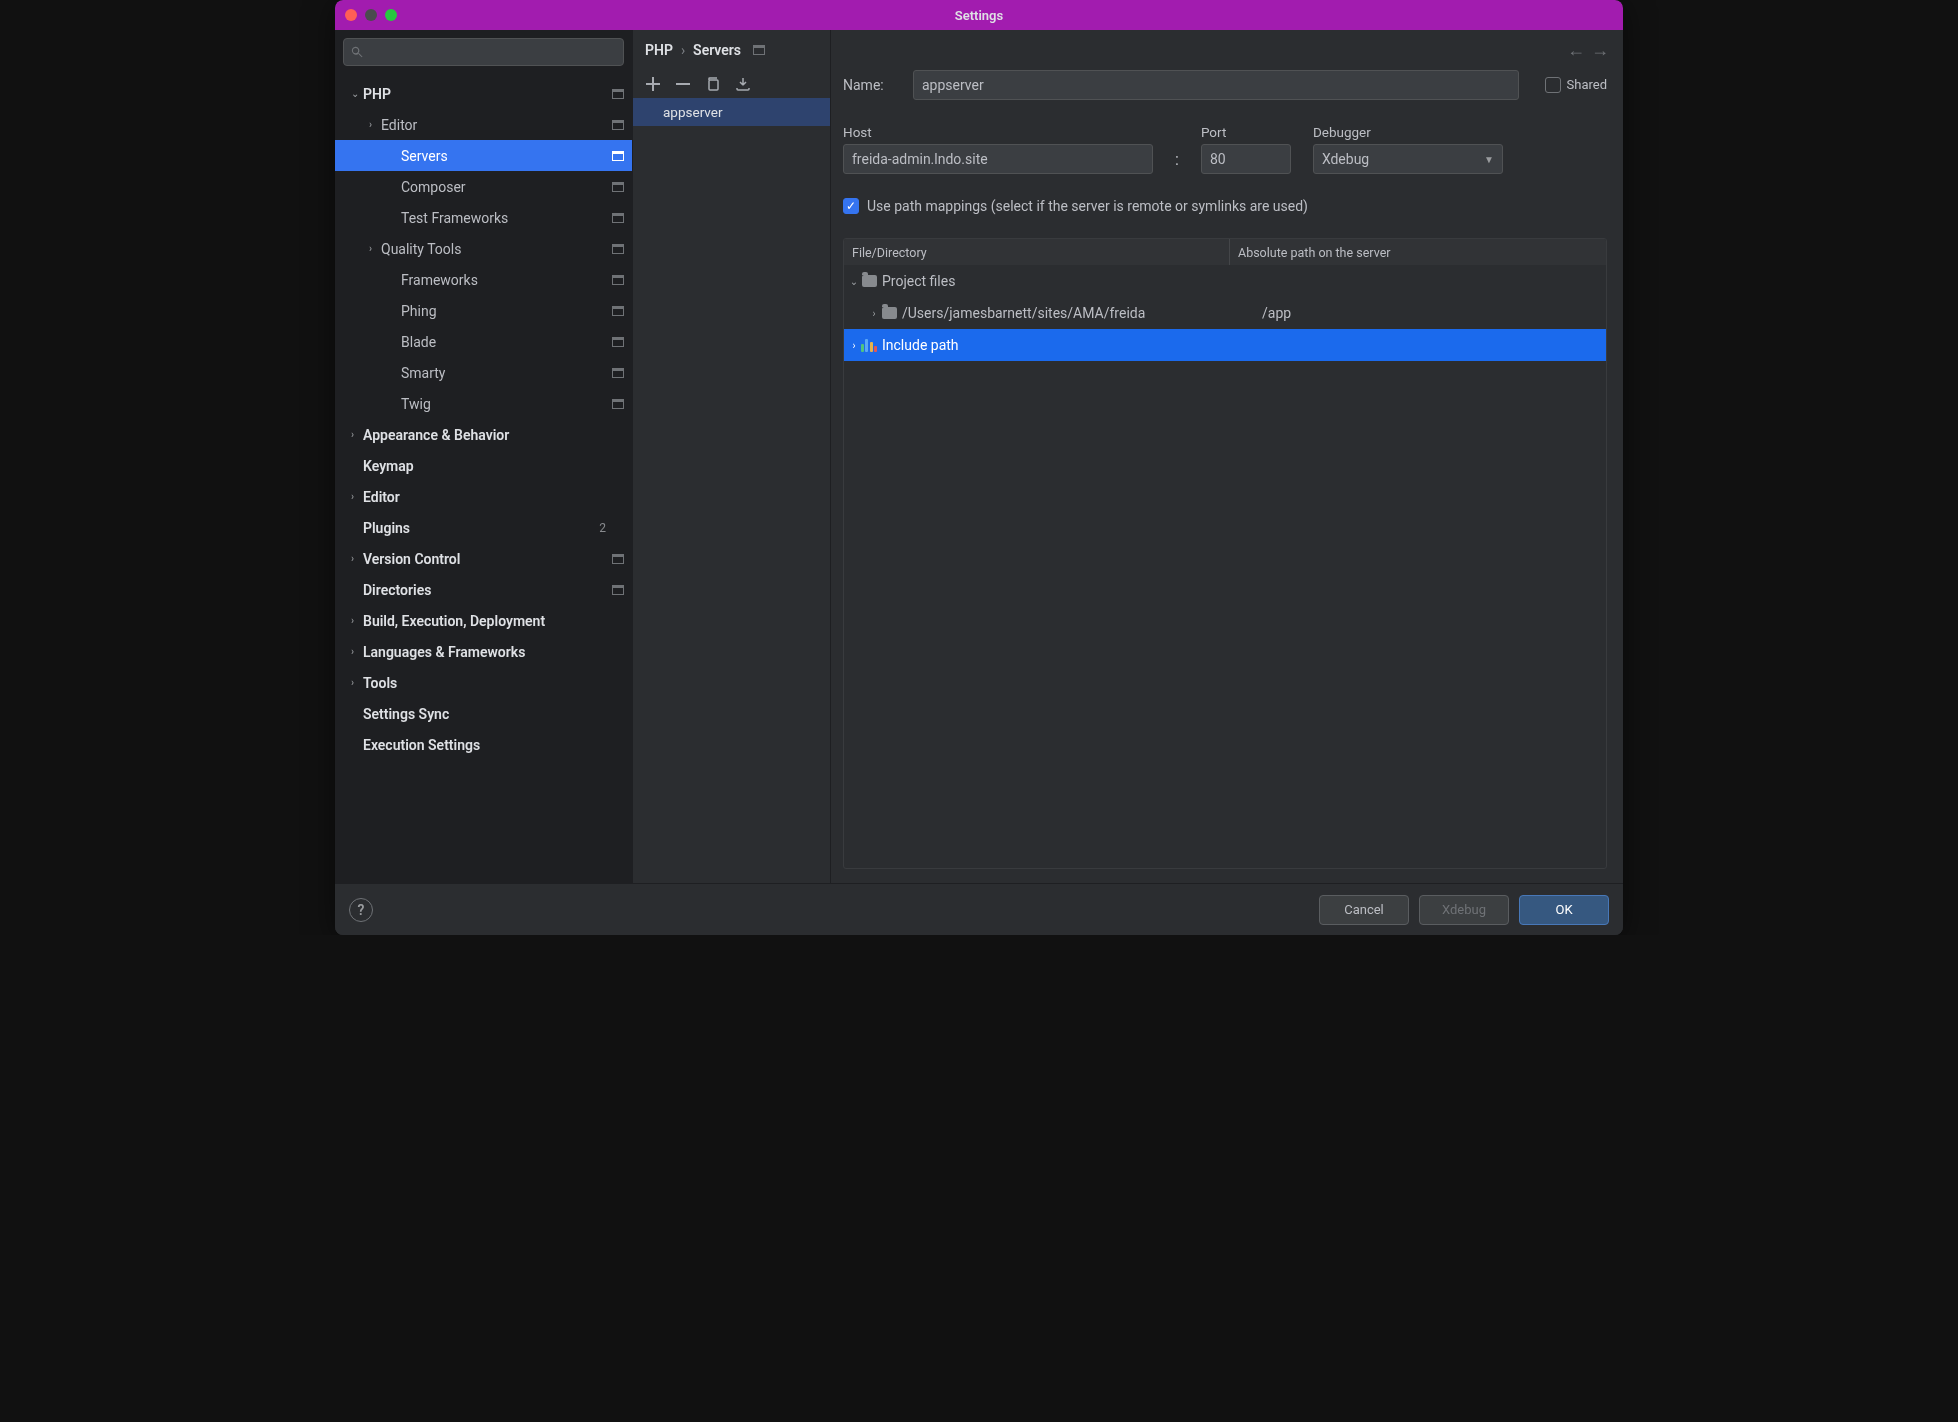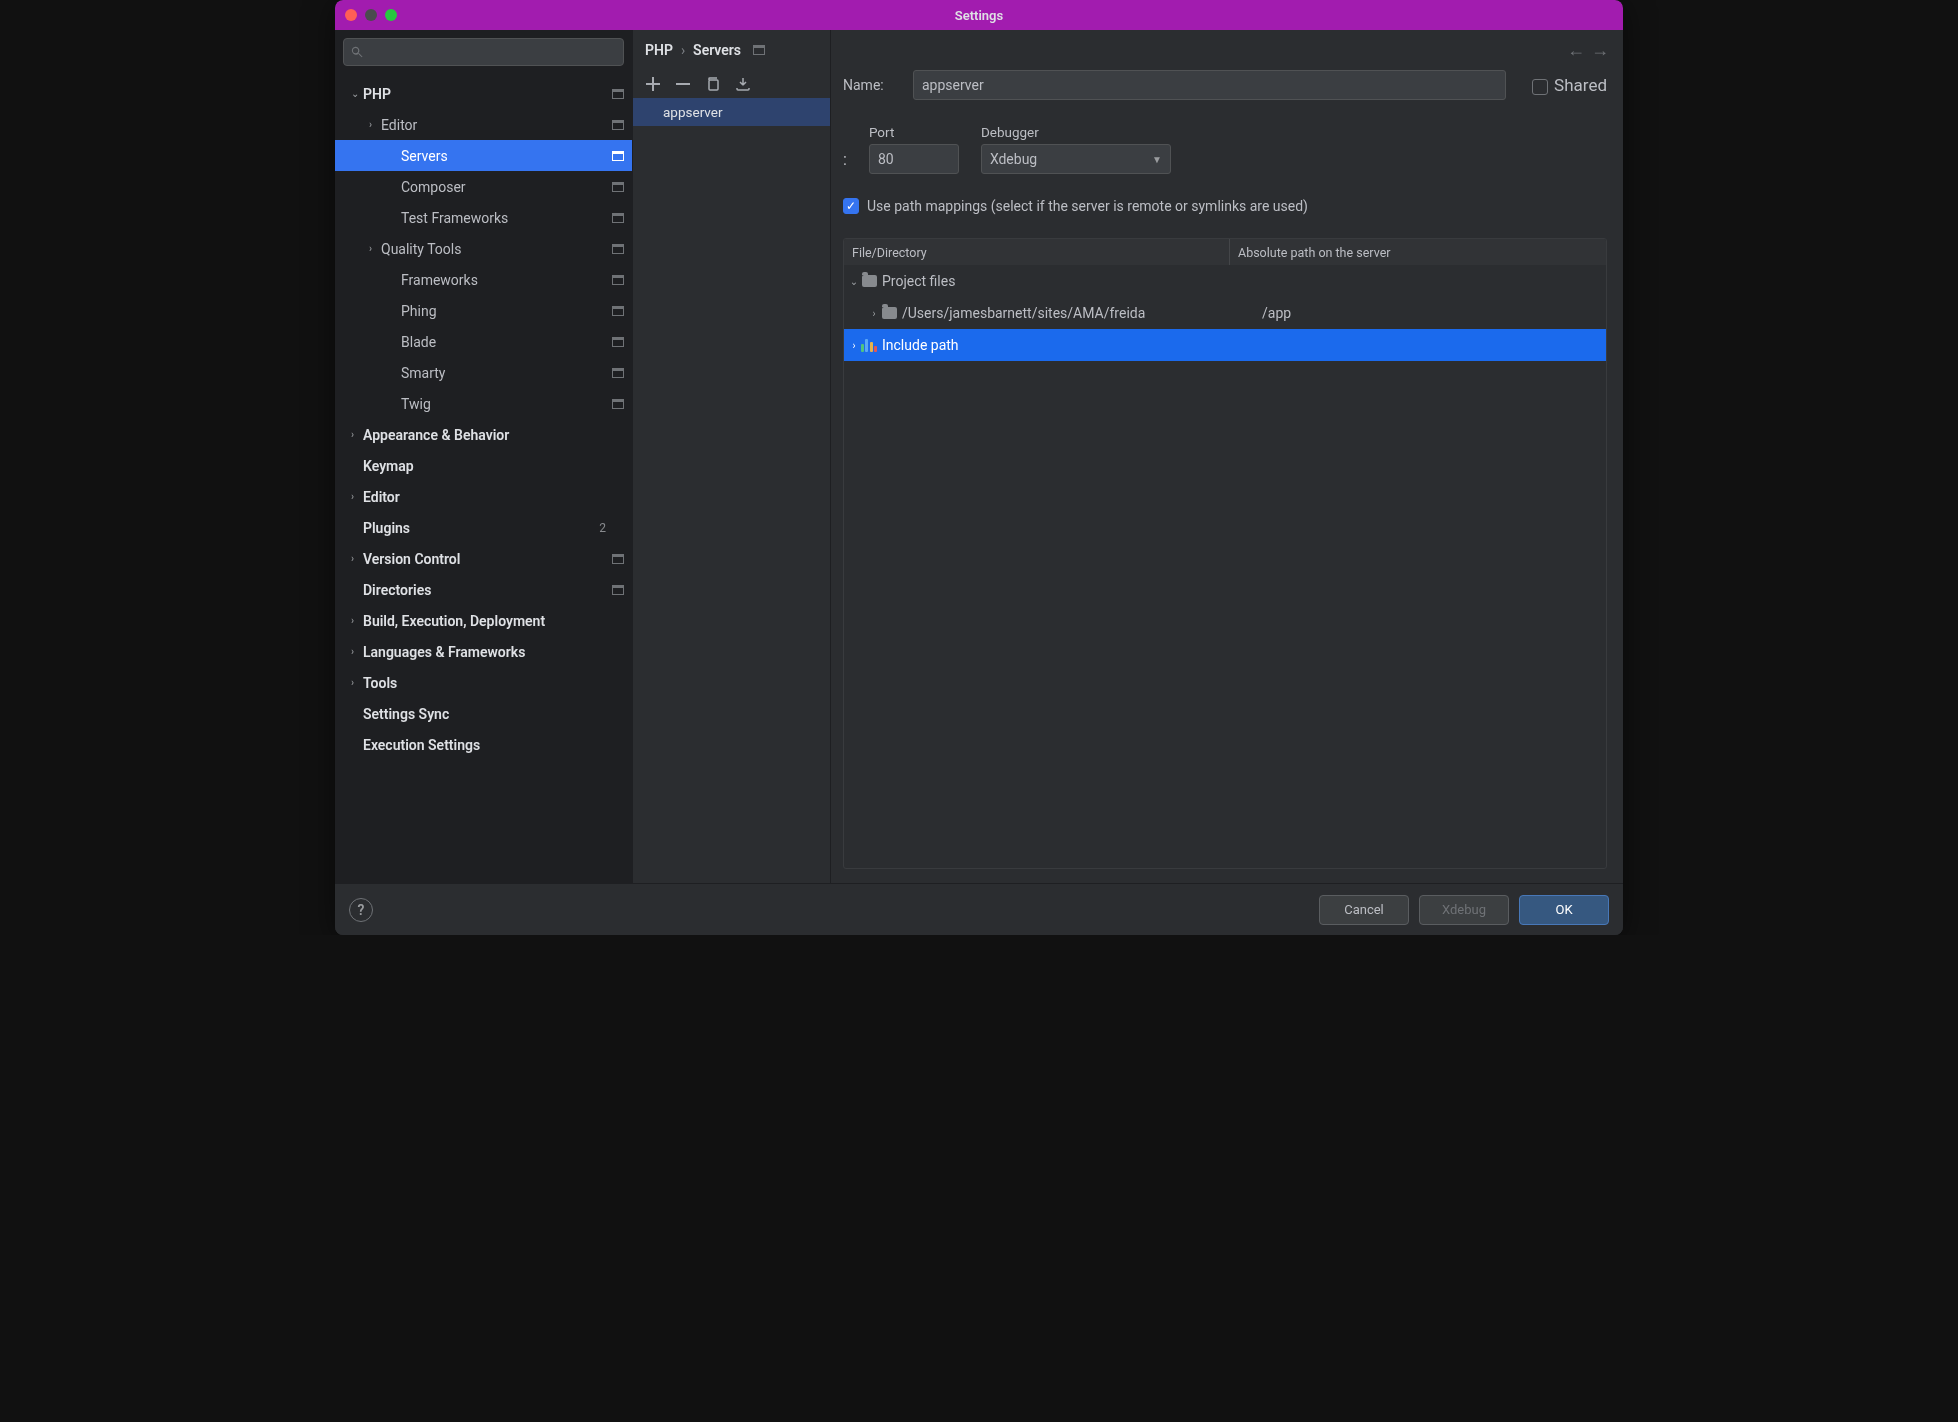--- a/index.html
+++ b/index.html
@@ -166,21 +166,21 @@
 
   .row-name { display:flex; align-items:center; gap:12px; }
   .row-name .lbl { width:58px; font-size:14px; color:var(--text); }
   .row-name input {
     flex:1; height:30px;
     background:var(--input-bg);
     border:1px solid #505254;
     border-radius:3px;
     color:var(--text); font-size:14px; padding:0 8px;
   }
-  .shared { display:flex; align-items:flex-end; gap:6px; font-size:17px; color:var(--text); margin-left:14px;}
+  .shared { display:flex; align-items:flex-start; gap:6px; font-size:13px; color:var(--text); margin-left:14px;}
   .chk {
     width:16px; height:16px;
     border:1px solid #6f7276; border-radius:3px;
     display:flex; align-items:center; justify-content:center;
     background:transparent;
   }
   .chk.checked { background:#3574f0; border-color:#3574f0; color:#fff; font-size:12px; line-height:1;}
   .chk.checked::after { content:'✓'; }
 
   .row-host { display:flex; gap:22px; }
@@ -461,20 +461,24 @@
         <div class="row-name">
           <span class="lbl">Name:</span>
           <input value="appserver" style="">
           <div class="shared">
             <div class="chk"></div>
             <span>Shared</span>
           </div>
         </div>
 
         <div class="row-host">
+          <div class="col col-host">
+            <span class="lbl">Host</span>
+            <input value="freida-admin.lndo.site" style="">
+          </div>
           <div class="col-colon">:</div>
           <div class="col col-port">
             <span class="lbl">Port</span>
             <input value="80" style="">
           </div>
           <div class="col col-dbg">
             <span class="lbl">Debugger</span>
             <div class="select">
               <span>Xdebug</span>
               <span class="caret">▼</span>

